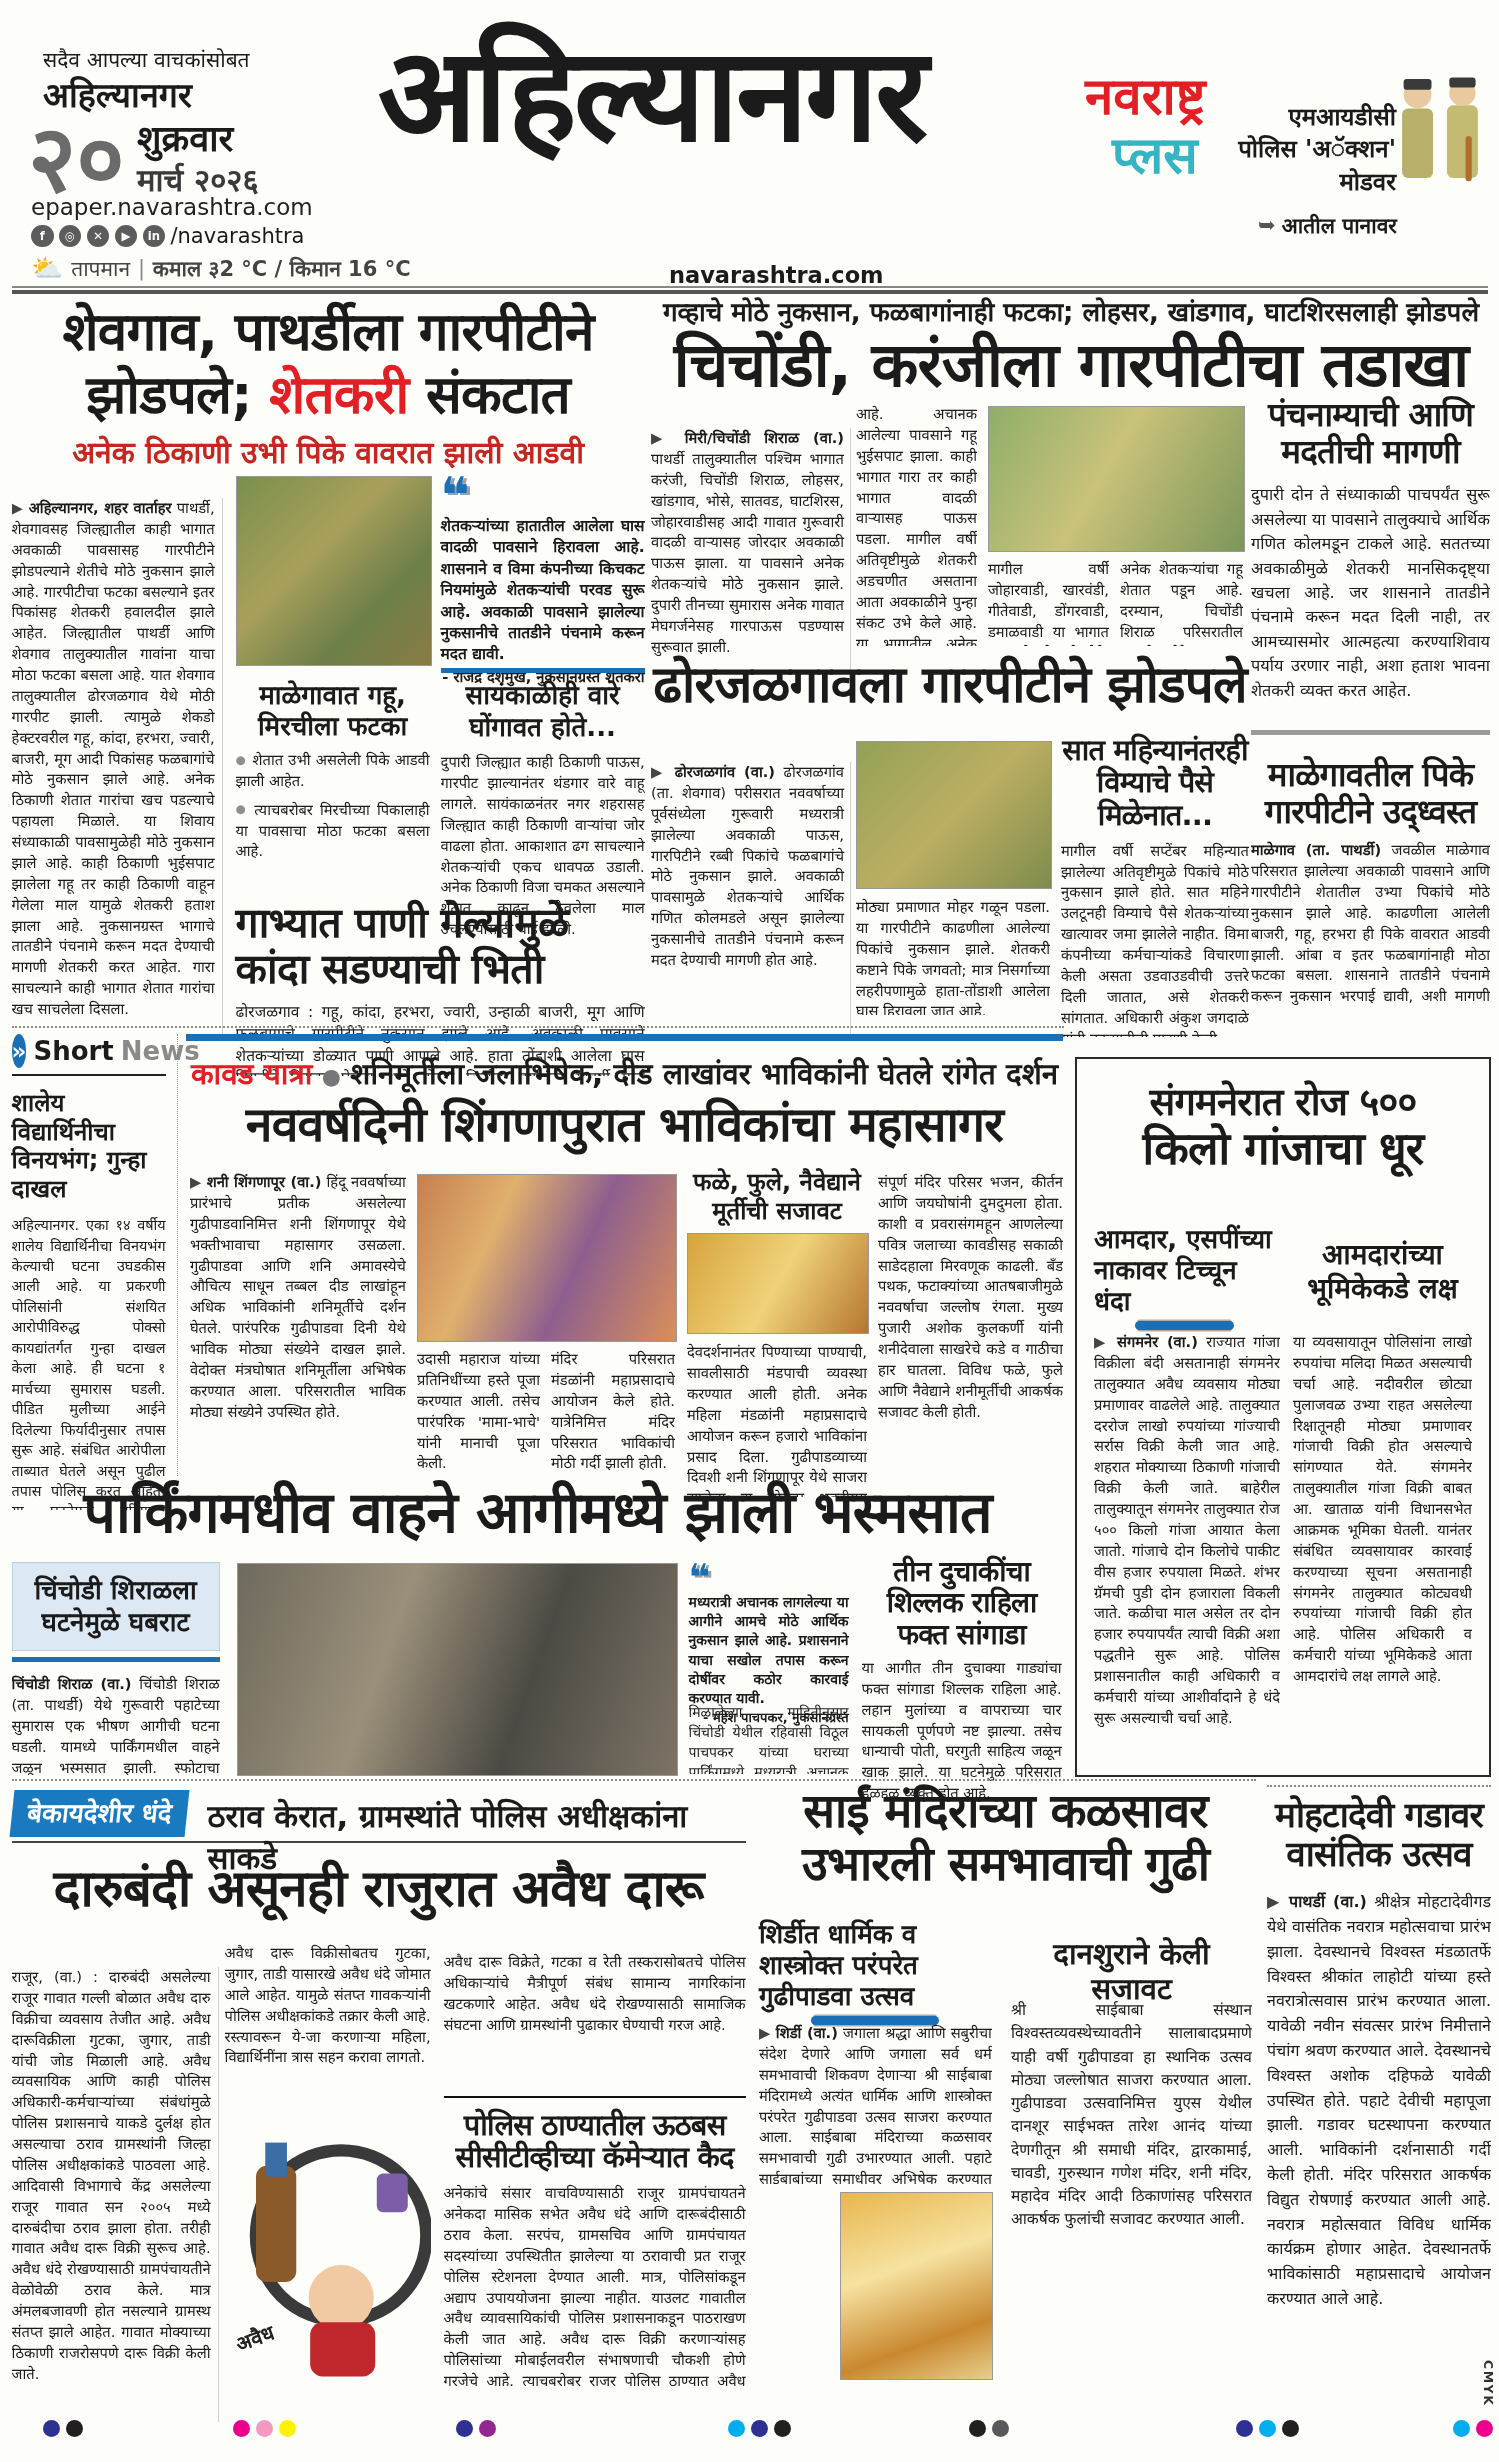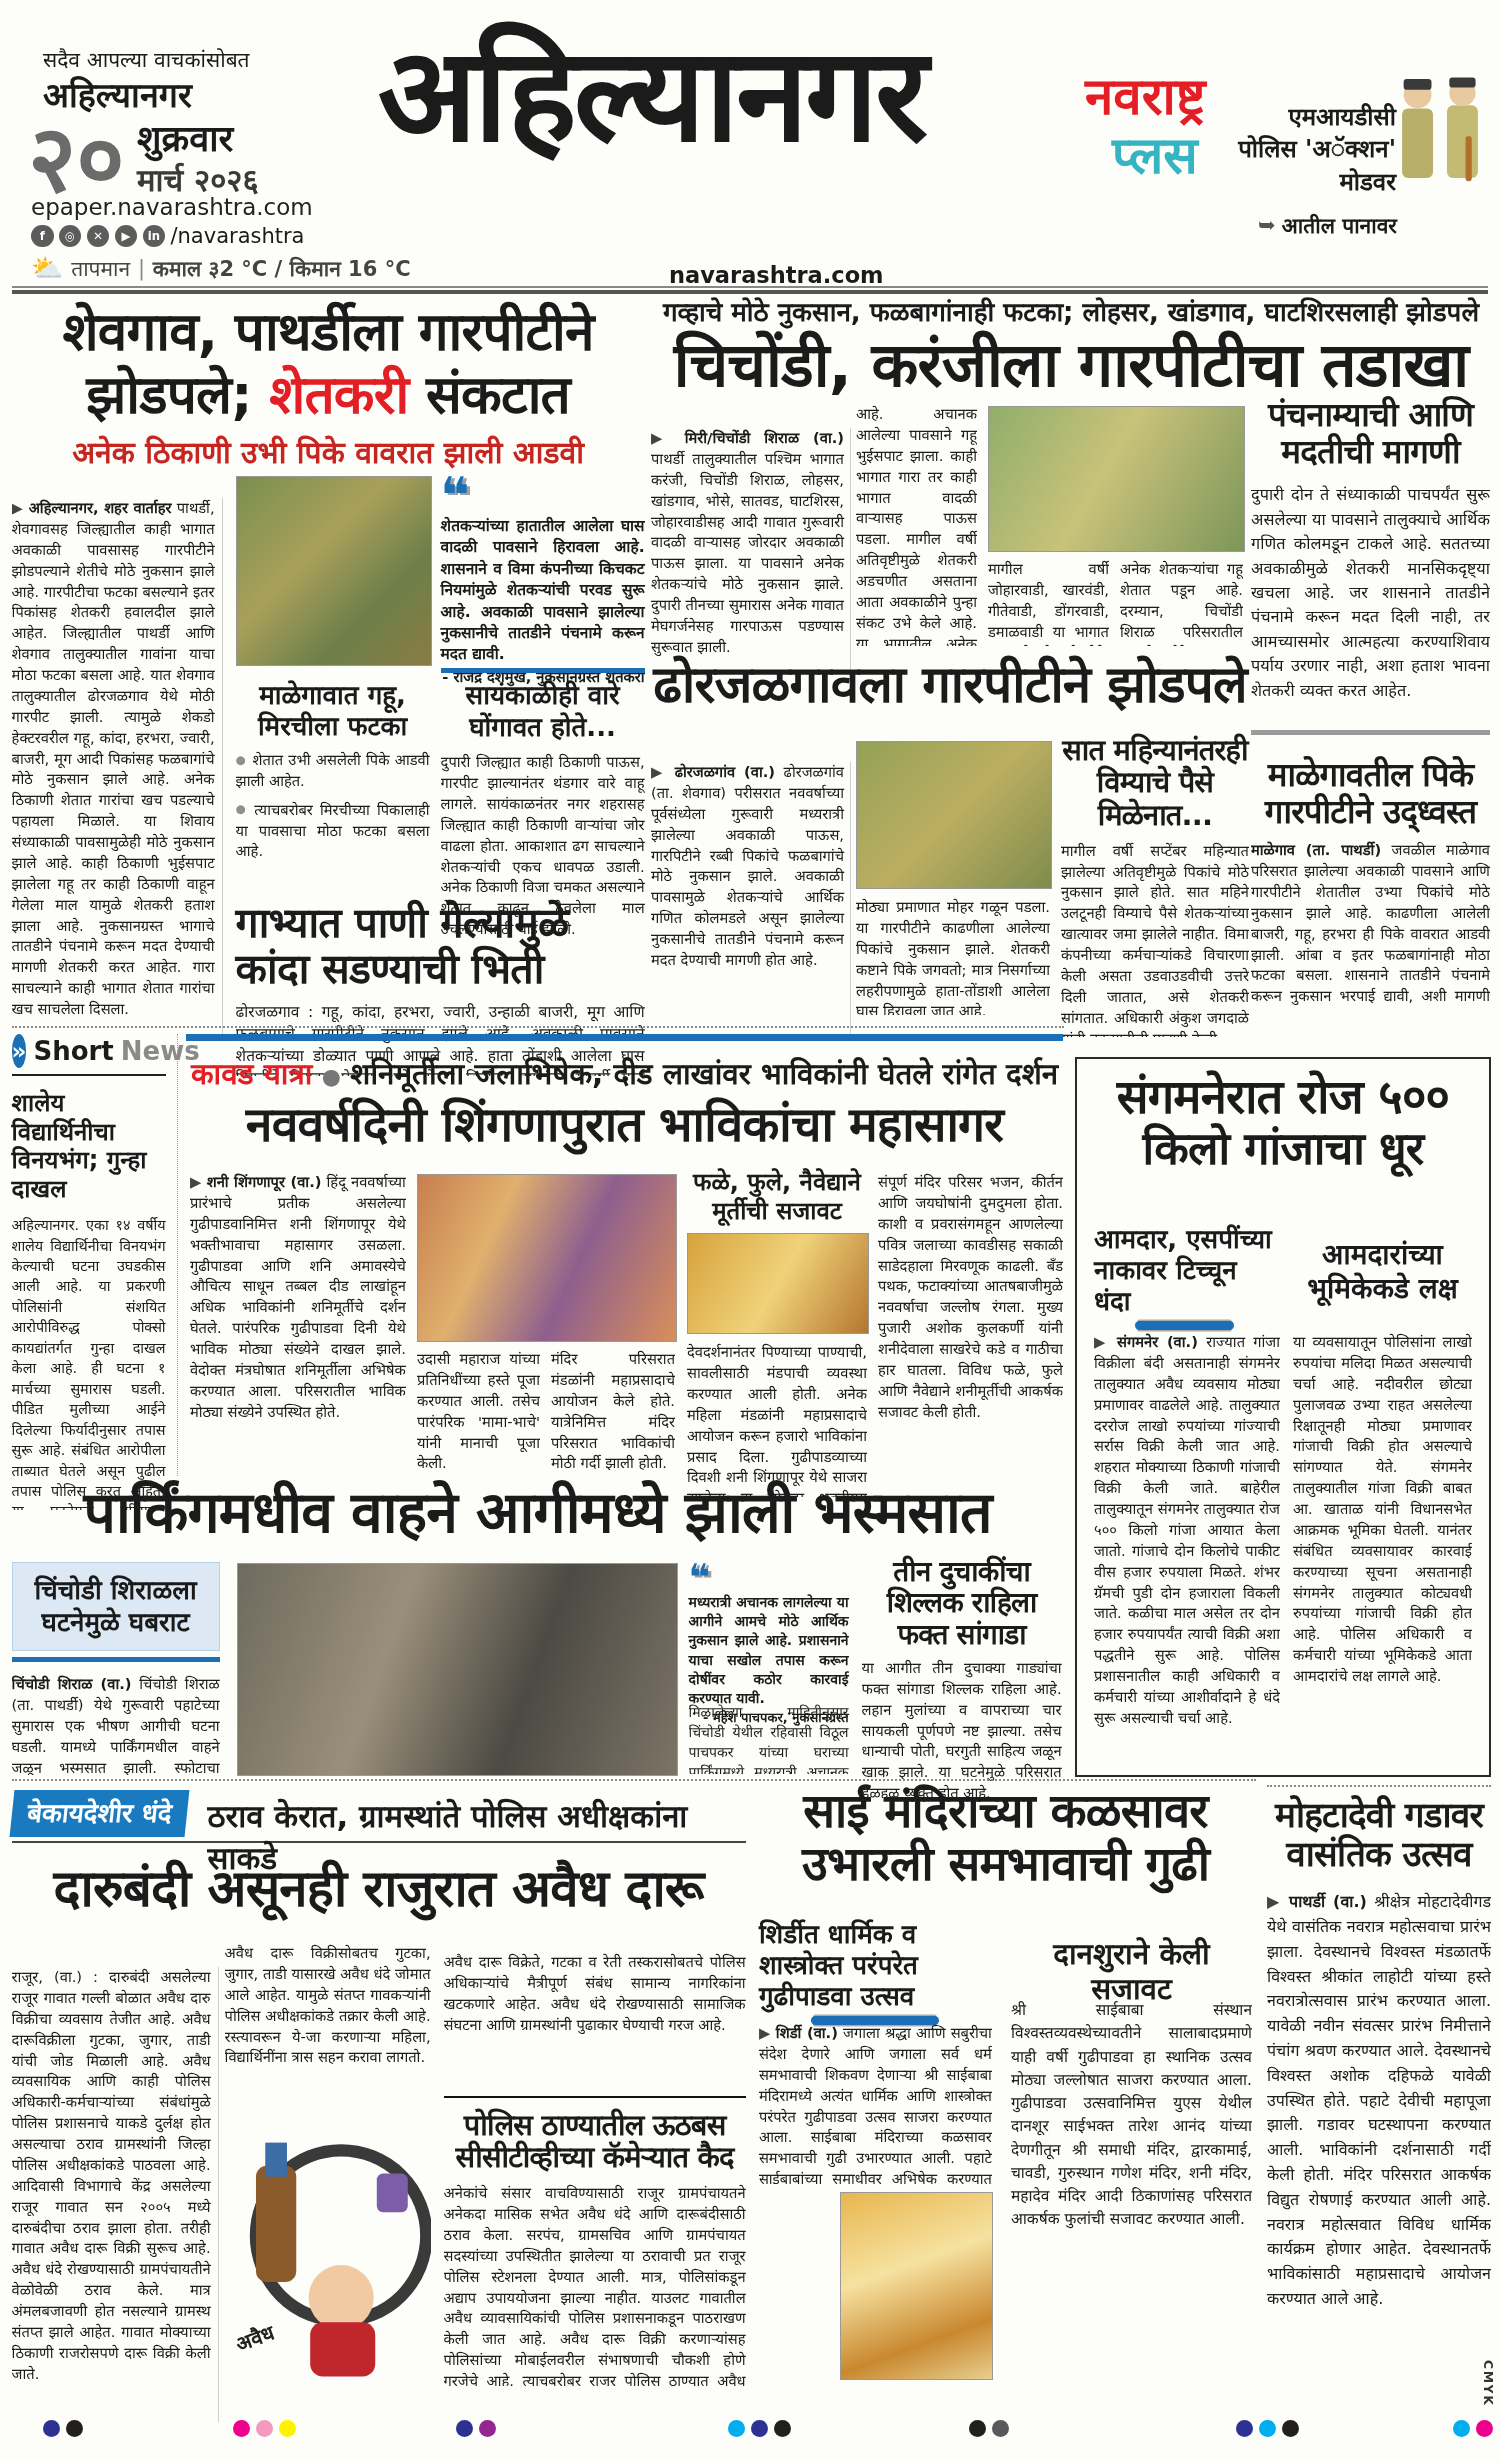--- a/index.html
+++ b/index.html
@@ -183,21 +183,21 @@
     <div class="abs body" style="left:365px;top:315px;width:124px;height:123px;">मंदिर परिसरात मंडळांनी महाप्रसादाचे आयोजन केले होते. यात्रेनिमित्त मंदिर परिसरात भाविकांची मोठी गर्दी झाली होती.</div>
     <div class="abs" style="left:501px;top:134px;width:180px;">
       <div class="ctr sub" style="font-size:24px;">फळे, फुले, नैवेद्याने मूर्तीची सजावट</div>
       <div class="photo" style="width:180px;height:99px;margin-top:7.8px;background:linear-gradient(120deg,#d7a33c,#f0d27a 50%,#b5762f);"></div>
       <div class="body" style="margin-top:7.8px;height:155px;">देवदर्शनानंतर पिण्याच्या पाण्याची, सावलीसाठी मंडपाची व्यवस्था करण्यात आली होती. अनेक महिला मंडळांनी महाप्रसादाचे आयोजन करून हजारो भाविकांना प्रसाद दिला. गुढीपाडव्याच्या दिवशी शनी शिंगणापूर येथे साजरा झालेला हा सोहळा भक्तीमय झाला. भाविकांनी रांगेत दर्शन घेतले.</div>
     </div>
     <div class="abs body" style="left:692px;top:138px;width:185px;height:300px;">संपूर्ण मंदिर परिसर भजन, कीर्तन आणि जयघोषांनी दुमदुमला होता. काशी व प्रवरासंगमहून आणलेल्या पवित्र जलाच्या कावडीसह सकाळी साडेदहाला मिरवणूक काढली. बँड पथक, फटाक्यांच्या आतषबाजीमुळे नववर्षाचा जल्लोष रंगला. मुख्य पुजारी अशोक कुलकर्णी यांनी शनीदेवाला साखरेचे कडे व गाठीचा हार घातला. विविध फळे, फुले आणि नैवेद्याने शनीमूर्तीची आकर्षक सजावट केली होती.</div>
   </div>
 
   <div class="abs" style="left:1075px;top:1057px;width:412px;height:716px;border:2.3px solid #2a2a2a;">
-    <div class="ctr hl" style="font-size:47px;margin-top:12px;">संगमनेरात रोज ५००</div>
+    <div class="ctr hl" style="font-size:38px;margin-top:22px;">संगमनेरात रोज ५००</div>
     <div class="ctr hl" style="font-size:45px;">किलो गांजाचा धूर</div>
     <div class="abs" style="left:17px;top:165px;width:180px;">
       <div class="sub" style="font-size:26px;">आमदार, एसपींच्या नाकावर टिच्चून धंदा</div>
       <div class="capsule"></div>
     </div>
     <div class="abs ctr sub" style="left:216px;top:179px;width:179px;font-size:28px;">आमदारांच्या भूमिकेकडे लक्ष</div>
     <div class="abs body" style="left:17px;top:273px;width:186px;height:424px;">
       <span style="color:#444;">▶</span>
       <span class="dl">संगमनेर (वा.)</span>
       <span>राज्यात गांजा विक्रीला बंदी असतानाही संगमनेर तालुक्यात अवैध व्यवसाय मोठ्या प्रमाणावर वाढलेले आहे. तालुक्यात दररोज लाखो रुपयांच्या गांज्याची सर्रास विक्री केली जात आहे. शहरात मोक्याच्या ठिकाणी गांजाची विक्री केली जाते. बाहेरील तालुक्यातून संगमनेर तालुक्यात रोज ५०० किलो गांजा आयात केला जातो. गांजाचे दोन किलोचे पाकीट वीस हजार रुपयाला मिळते. शंभर ग्रॅमची पुडी दोन हजाराला विकली जाते. कळीचा माल असेल तर दोन हजार रुपयापर्यंत त्याची विक्री अशा पद्धतीने सुरू आहे. पोलिस प्रशासनातील काही अधिकारी व कर्मचारी यांच्या आशीर्वादाने हे धंदे सुरू असल्याची चर्चा आहे.</span>

